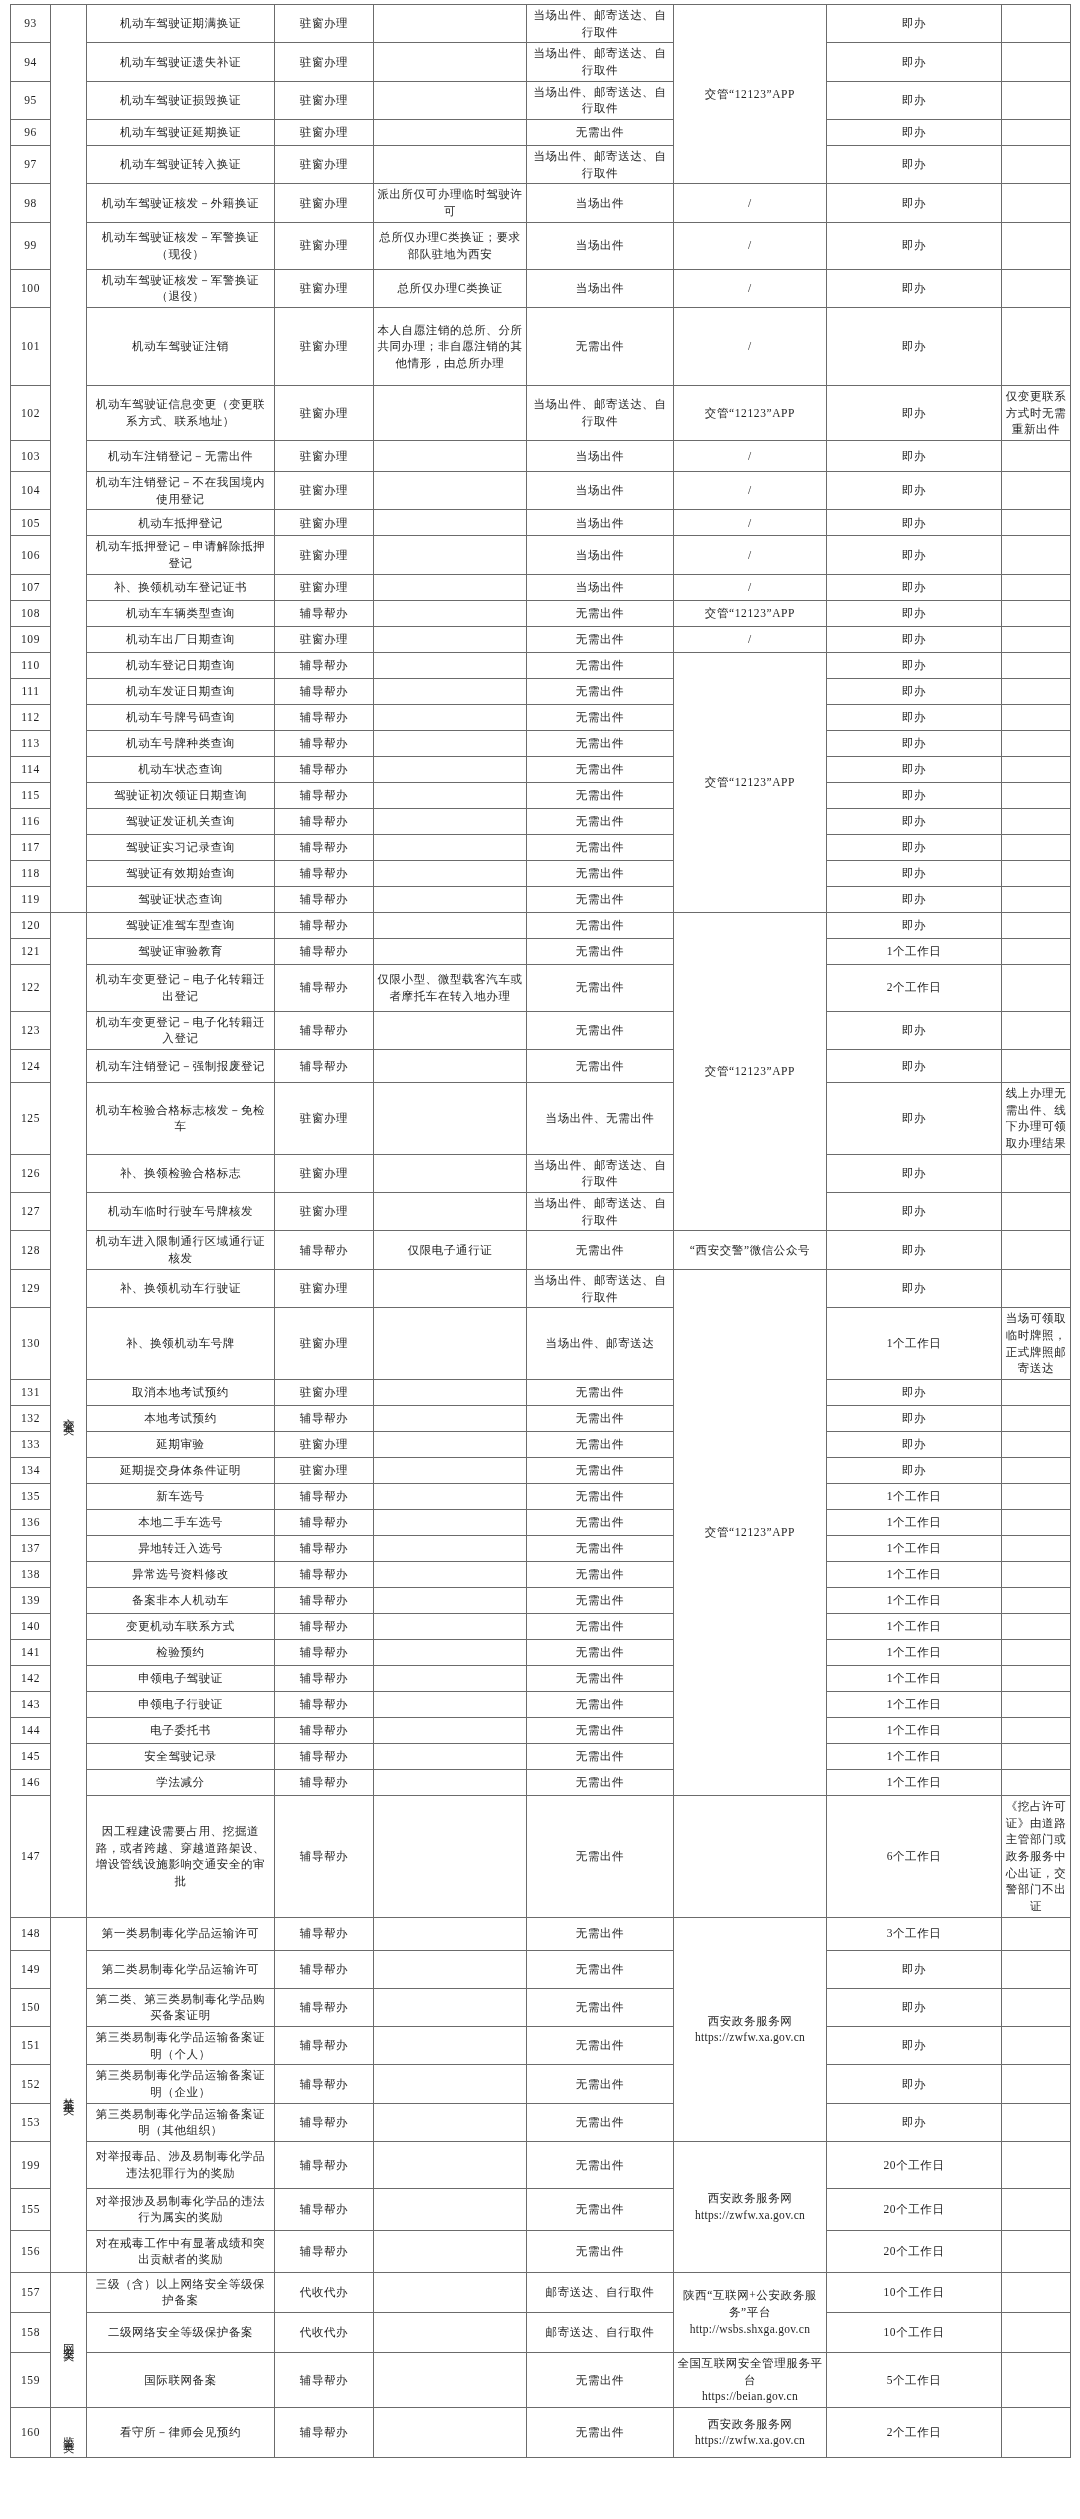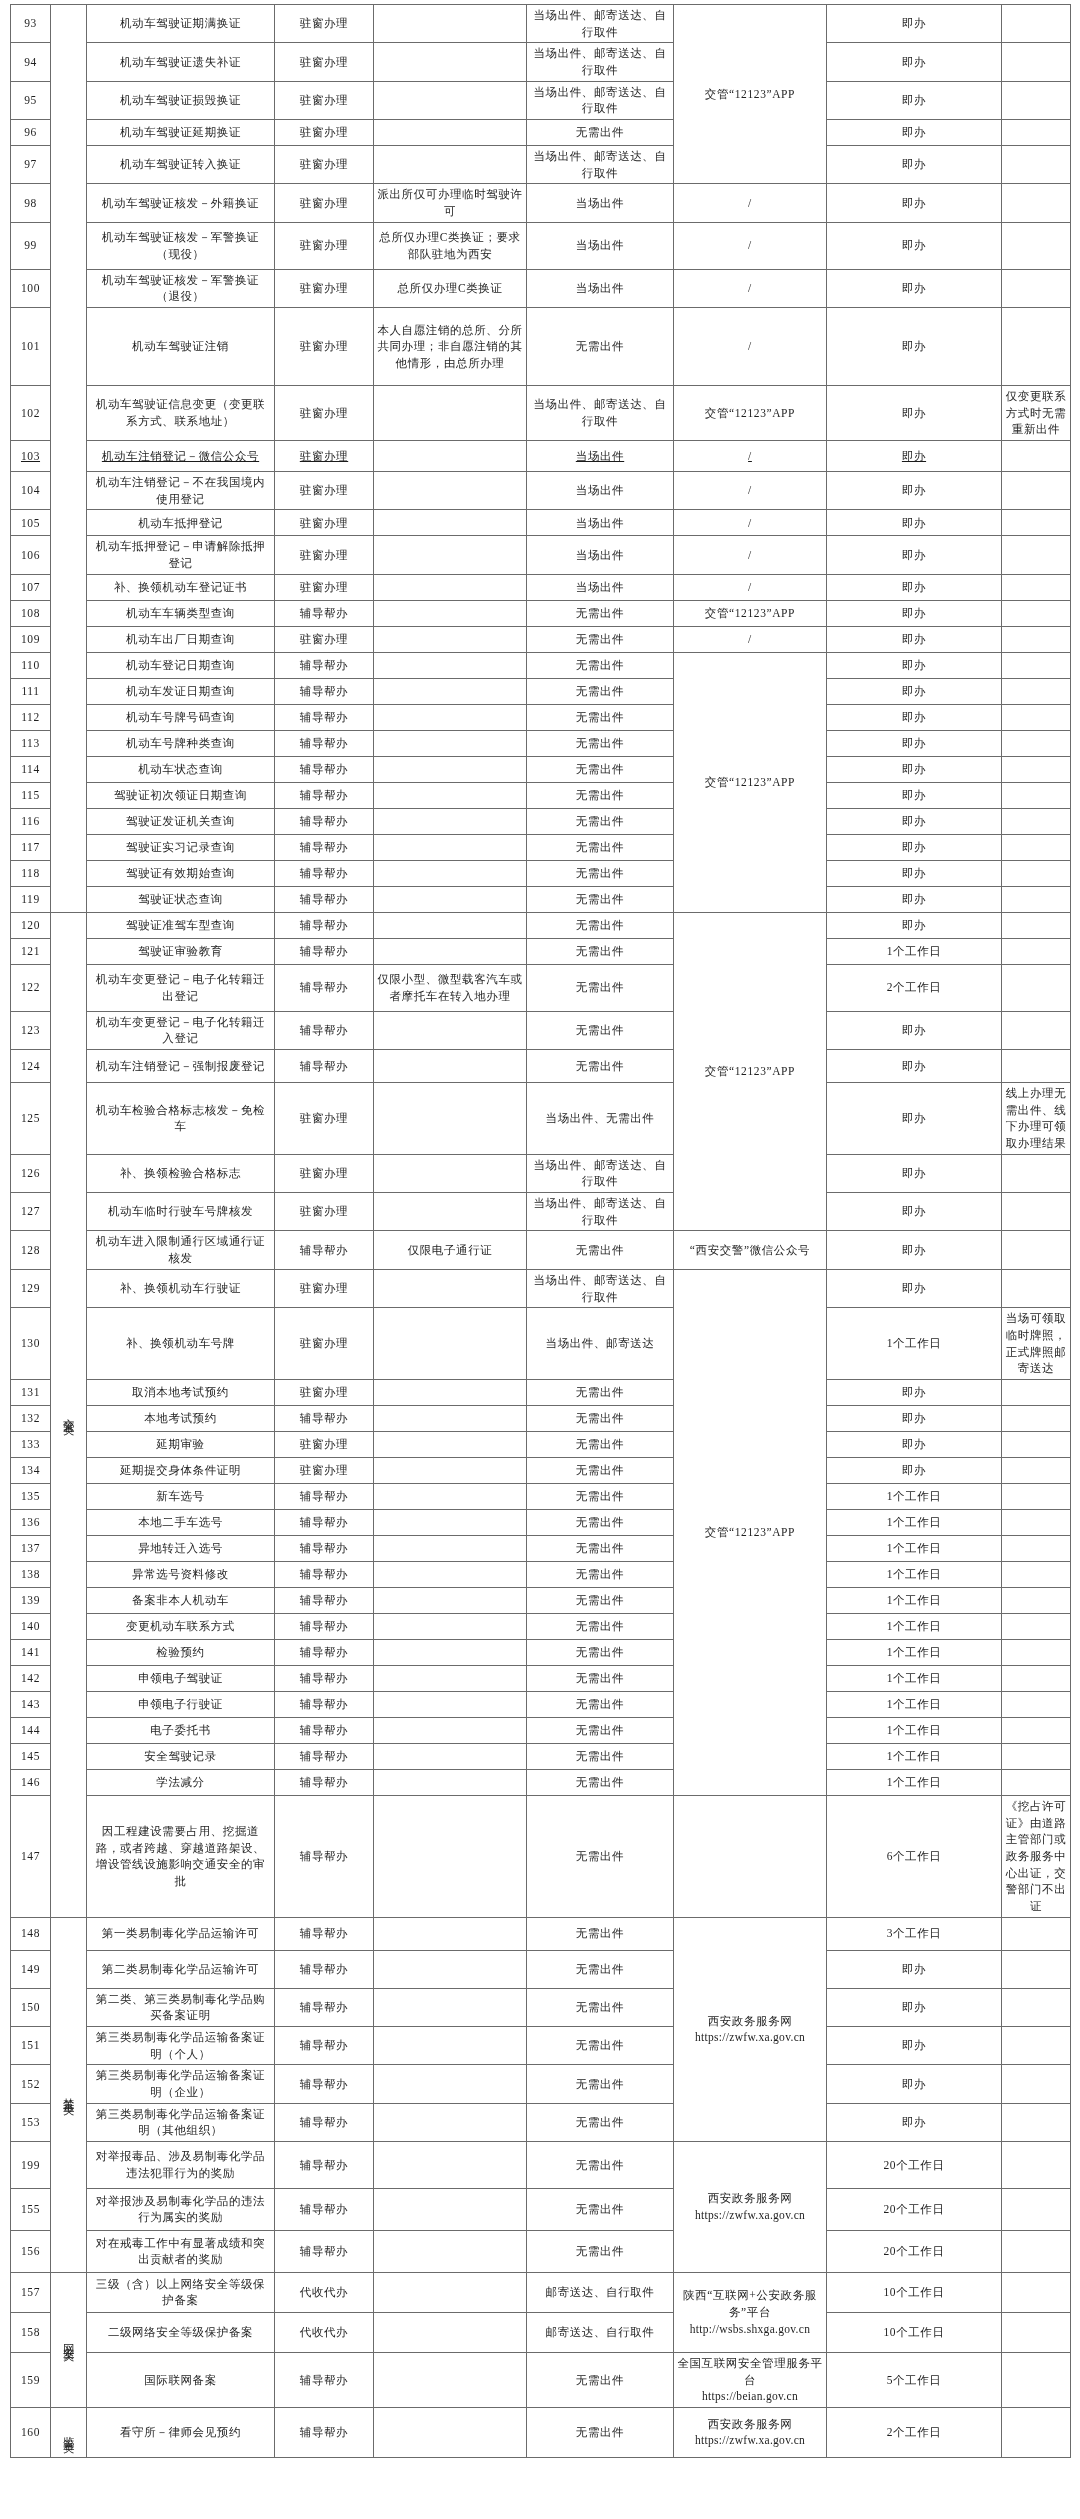--- a/index.html
+++ b/index.html
@@ -180,23 +180,23 @@
         <tr style="height: 53px;">
           <td class="idx">102</td>
           <td class="name tall">机动车驾驶证信息变更（变更联系方式、联系地址）</td>
           <td class="way">驻窗办理</td>
           <td class="note1 tall"></td>
           <td class="out">当场出件、邮寄送达、自行取件</td>
           <td class="chan" rowspan="1">交管“12123”APP</td>
           <td class="lim">即办</td>
           <td class="note2 tall">仅变更联系方式时无需重新出件</td>
         </tr>
-        <tr style="height: 31px; text-decoration: underline;">
+        <tr style="height: 31px;">
           <td class="idx">103</td>
-          <td class="name tall">机动车注销登记－微信公众号</td>
+          <td class="name tall">机动车注销登记－无需出件</td>
           <td class="way">驻窗办理</td>
           <td class="note1 tall"></td>
           <td class="out">当场出件</td>
           <td class="chan" rowspan="1">/</td>
           <td class="lim">即办</td>
           <td class="note2 tall"></td>
         </tr>
         <tr style="height: 31px;">
           <td class="idx">104</td>
           <td class="name tall">机动车注销登记－不在我国境内使用登记</td>

